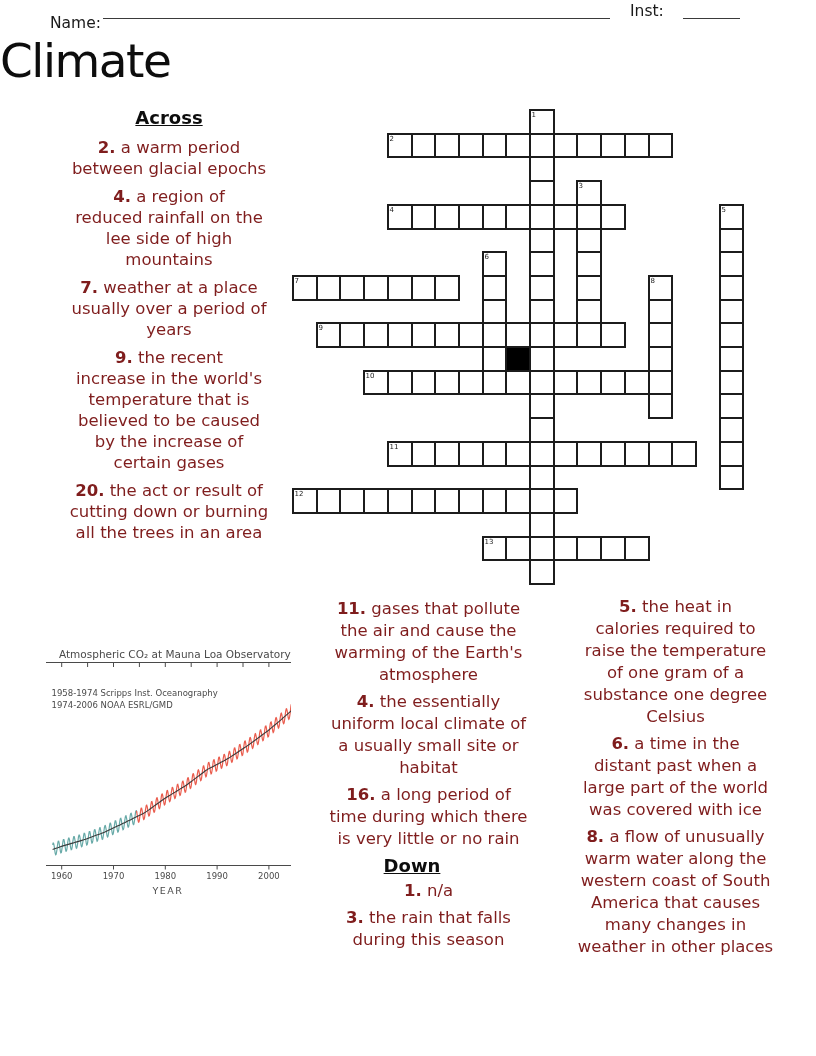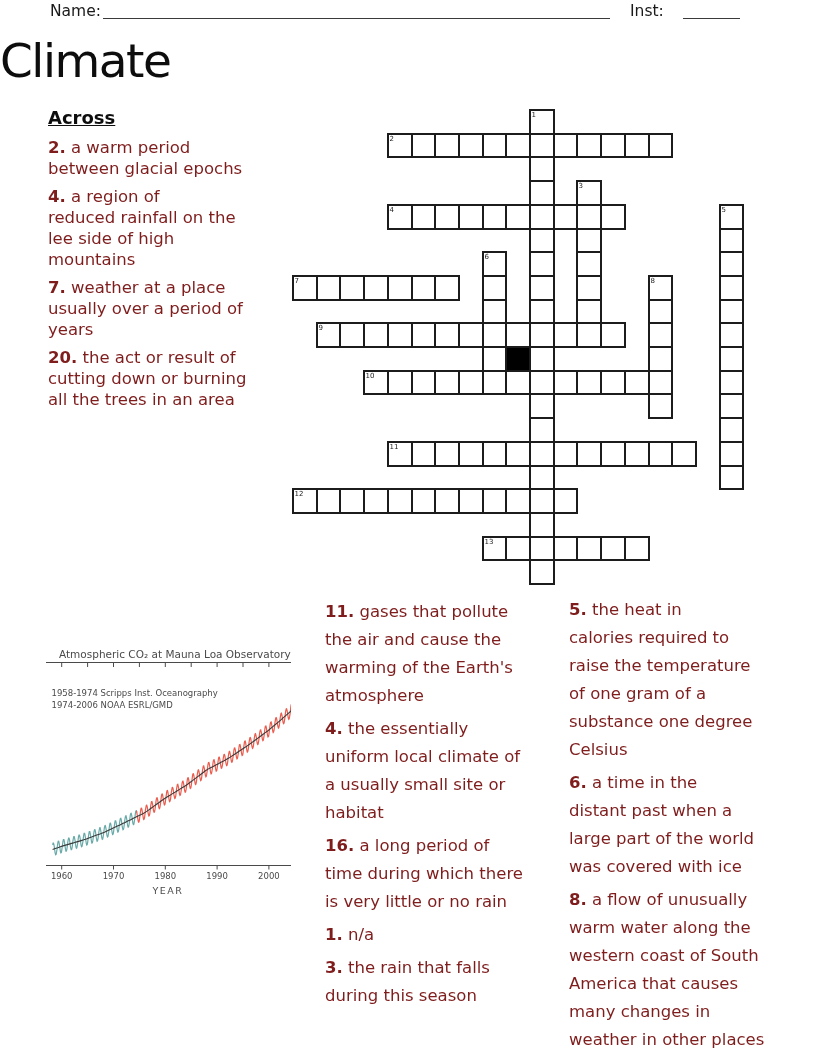--- a/index.html
+++ b/index.html
@@ -9,56 +9,62 @@
     font-family:"DejaVu Sans", sans-serif;
     overflow:hidden;
   }
   .abs { position:absolute; }
   .label { font-size:15.5px; line-height:17px; color:#1a1a1a; }
   .blank-line { position:absolute; height:0; border-bottom:1.6px solid #3a3a3a; }
   #page-title {
     left:0; right:0; top:33px; 
     font-size:47px; letter-spacing:-1.5px; color:#0d0d0d;
   }
-  .clue-col { position:absolute; }
+  .clue-col { position:absolute;text-align:center; }
   .heading {
     font-size:18px; font-weight:bold; text-decoration:underline;
     margin:0 0 9px 0; color:#0d0d0d;
   }
   .heading.inner { margin:2px 0 4px 0; }
   .clue {
     margin:0 0 7px 0; font-size:16.5px; line-height:21px;
     white-space:pre-line; color:#7f1d1d;
   }
-  .bottom .clue { margin-bottom:5px; line-height:28px;margin-left:33px; }
+  .bottom .clue { margin-bottom:5px; line-height:22px;margin-left:33px; }
   .clue b { font-weight:bold; }
   svg text { font-family:"DejaVu Sans", sans-serif; }
 </style>
 </head>
 <body>
 
-<div class="abs label" style="left:50px; top:3px;">Name:</div>
+<div class="abs label" style="left:50px; top:15px;">Name:</div>
 <div class="blank-line" style="left:103px; top:17.5px; width:507px;"></div>
 <div class="abs label" style="left:630px; top:3px;">Inst:</div>
 <div class="blank-line" style="left:683px; top:17.5px; width:57px;"></div>
 
 <div class="abs" id="page-title">Climate</div>
 
 <div class="clue-col" style="left:48px; top:107px; width:242px;">
   <p class="heading">Across</p>
   <div>
       <p class="clue"><b>2.</b> a warm period
 between glacial epochs</p>
       <p class="clue"><b>4.</b> a region of
 reduced rainfall on the
 lee side of high
 mountains</p>
       <p class="clue"><b>7.</b> weather at a place
 usually over a period of
 years</p>
+      <p class="clue"><b>9.</b> the recent
+increase in the world's
+temperature that is
+believed to be caused
+by the increase of
+certain gases</p>
       <p class="clue"><b>20.</b> the act or result of
 cutting down or burning
 all the trees in an area</p>
     </div>
 </div>
 
 <div class="abs" style="left:292px; top:109px;" id="grid-holder"><svg width="453" height="477">
       <rect x="238" y="1" width="24" height="24" fill="#ffffff" stroke="#1c1c1c" stroke-width="2" shape-rendering="crispEdges"></rect>
       <rect x="238" y="25" width="24" height="23" fill="#ffffff" stroke="#1c1c1c" stroke-width="2" shape-rendering="crispEdges"></rect>
       <rect x="238" y="48" width="24" height="24" fill="#ffffff" stroke="#1c1c1c" stroke-width="2" shape-rendering="crispEdges"></rect>
@@ -240,20 +246,21 @@
 warming of the Earth's
 atmosphere</p>
       <p class="clue"><b>4.</b> the essentially
 uniform local climate of
 a usually small site or
 habitat</p>
       <p class="clue"><b>16.</b> a long period of
 time during which there
 is very little or no rain</p>
     </div>
+  <p class="heading inner">Down</p>
   <div>
       <p class="clue"><b>1.</b> n/a</p>
       <p class="clue"><b>3.</b> the rain that falls
 during this season</p>
     </div>
 </div>
 
 <div class="clue-col bottom" style="left:536px; top:596px; width:246px;">
   <div>
       <p class="clue"><b>5.</b> the heat in

